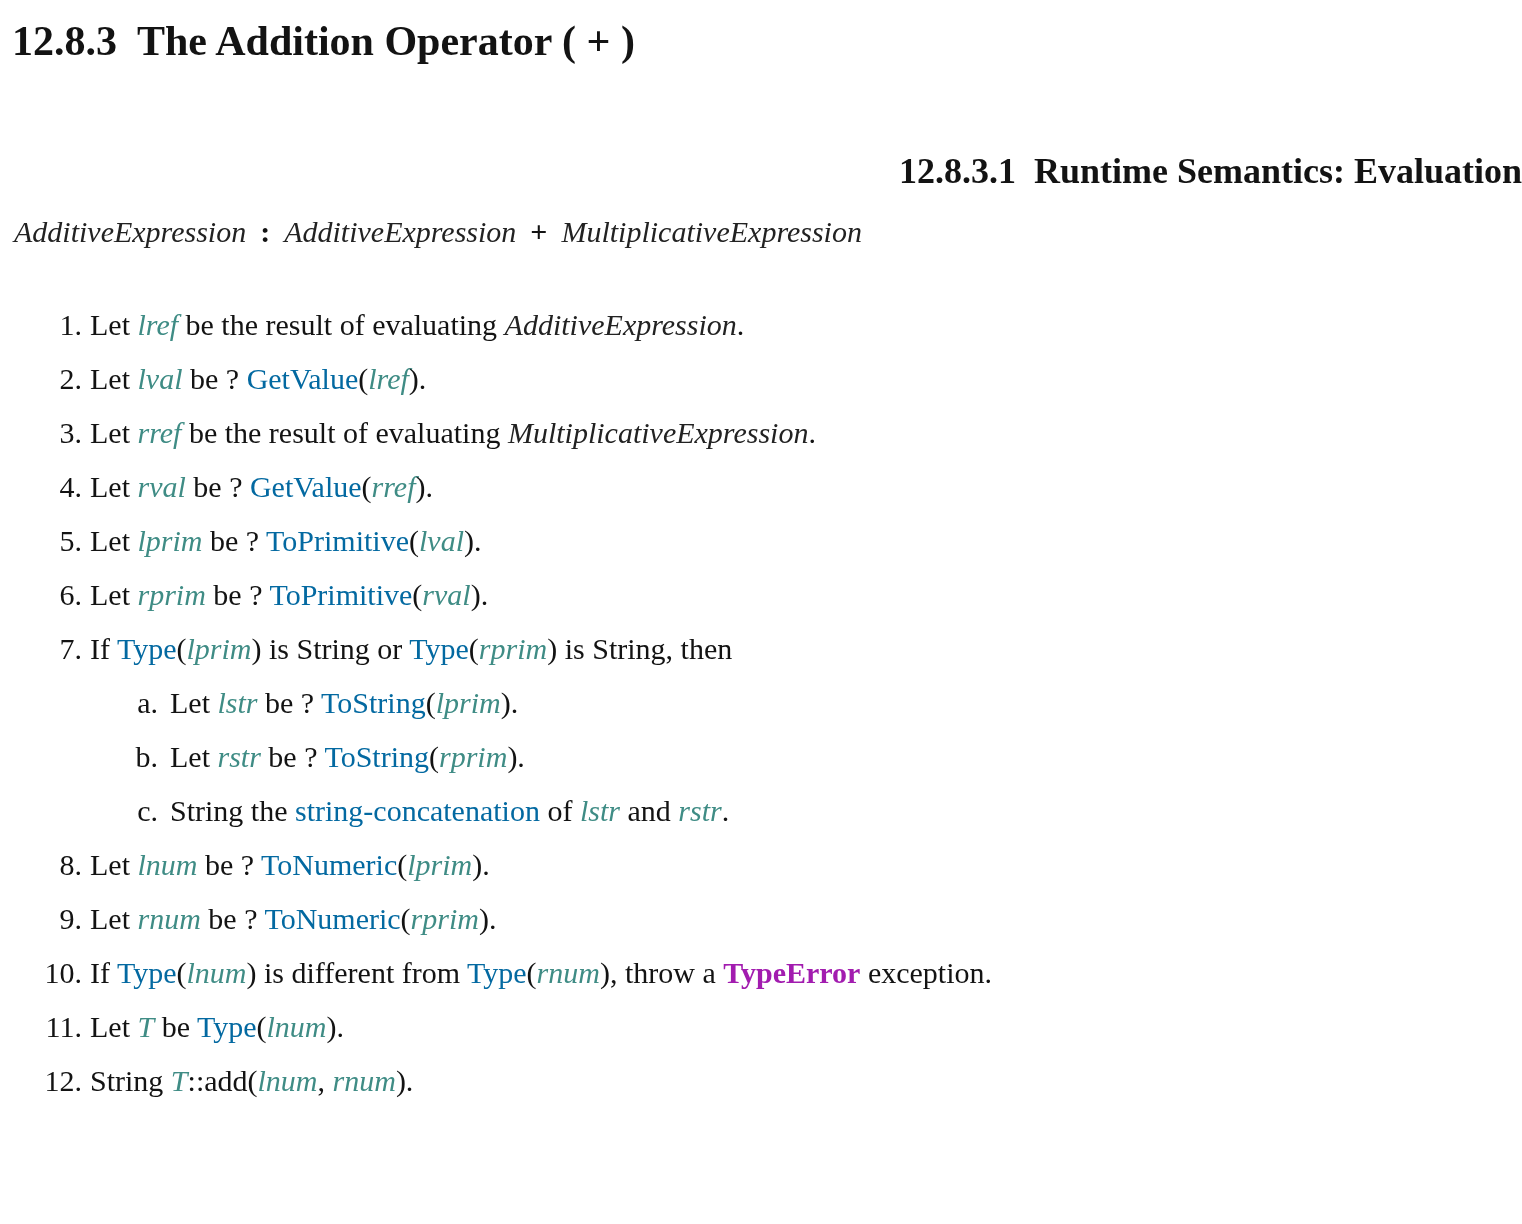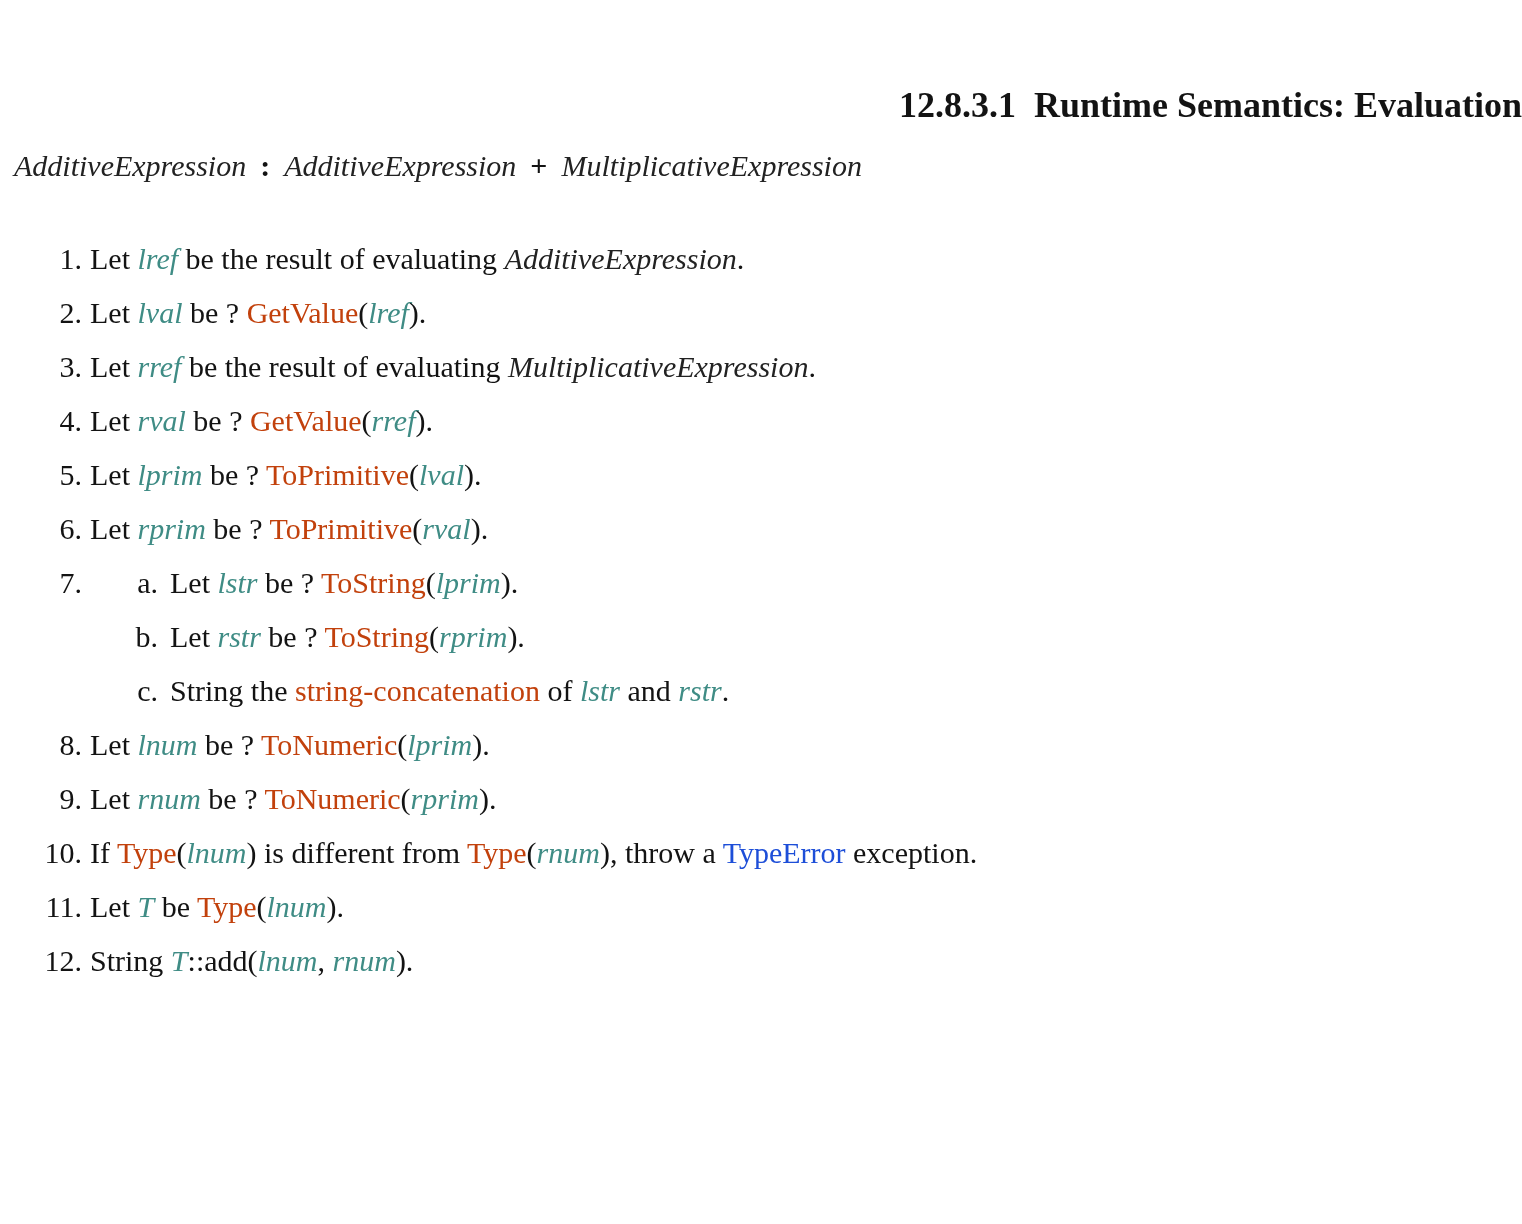--- a/index.html
+++ b/index.html
@@ -73,29 +73,32 @@
   .line { white-space: pre-wrap; }
   ol.sub { list-style: none; margin: 0; padding: 0; }
   ol.sub > li > .marker {
     flex: 0 0 68px;
     text-align: right;
     margin-right: 12px;
   }
 
   .seg-t { color: #131313; white-space: pre-wrap; }
   .seg-v { color: #3f8c85; font-style: italic; white-space: pre-wrap; text-align: center; }
-  .seg-ref { color: #c2410c; white-space: pre-wrap; cursor: pointer; }
+  .seg-ref { color: #0369a1; white-space: pre-wrap; cursor: pointer; }
   .seg-nt { color: #222222; font-style: italic; white-space: pre-wrap; }
-  .seg-b { color: #1d4ed8; font-weight: normal; white-space: pre-wrap; }
+  .seg-b { color: #a21caf; font-weight: bold; white-space: pre-wrap; }
 </style>
 </head>
 <body>
 
 <main>
 
+  <h1 class="section-heading">
+    <span class="sec-num">12.8.3</span><span>The Addition Operator ( + )</span>
+  </h1>
 
 
   <h2 class="subsection-heading">
     <span class="sub-num">12.8.3.1</span><span>Runtime Semantics: Evaluation</span>
   </h2>
 
   <div class="grammar" id="grammar"><span class="gnt">AdditiveExpression</span><span class="gop">:</span><span class="gnt">AdditiveExpression</span><span class="gop">+</span><span class="gnt">MultiplicativeExpression</span></div>
 
   <ol class="algo" id="algo">
       <li>
@@ -130,20 +133,21 @@
       </li>
       <li>
         <span class="marker">6.</span>
         <div class="step-body">
           <div class="line"><span class="seg-t">Let </span><span class="seg-v">rprim</span><span class="seg-t"> be ? </span><span class="seg-ref">ToPrimitive</span><span class="seg-t">(</span><span class="seg-v">rval</span><span class="seg-t">).</span></div>
         </div>
       </li>
       <li>
         <span class="marker">7.</span>
         <div class="step-body">
+          <div class="line"><span class="seg-t">If </span><span class="seg-ref">Type</span><span class="seg-t">(</span><span class="seg-v">lprim</span><span class="seg-t">) is String or </span><span class="seg-ref">Type</span><span class="seg-t">(</span><span class="seg-v">rprim</span><span class="seg-t">) is String, then</span></div>
           <ol class="sub">
             <li>
               <span class="marker">a.</span>
               <div class="step-body">
                 <div class="line"><span class="seg-t">Let </span><span class="seg-v">lstr</span><span class="seg-t"> be ? </span><span class="seg-ref">ToString</span><span class="seg-t">(</span><span class="seg-v">lprim</span><span class="seg-t">).</span></div>
               </div>
             </li>
             <li>
               <span class="marker">b.</span>
               <div class="step-body">

